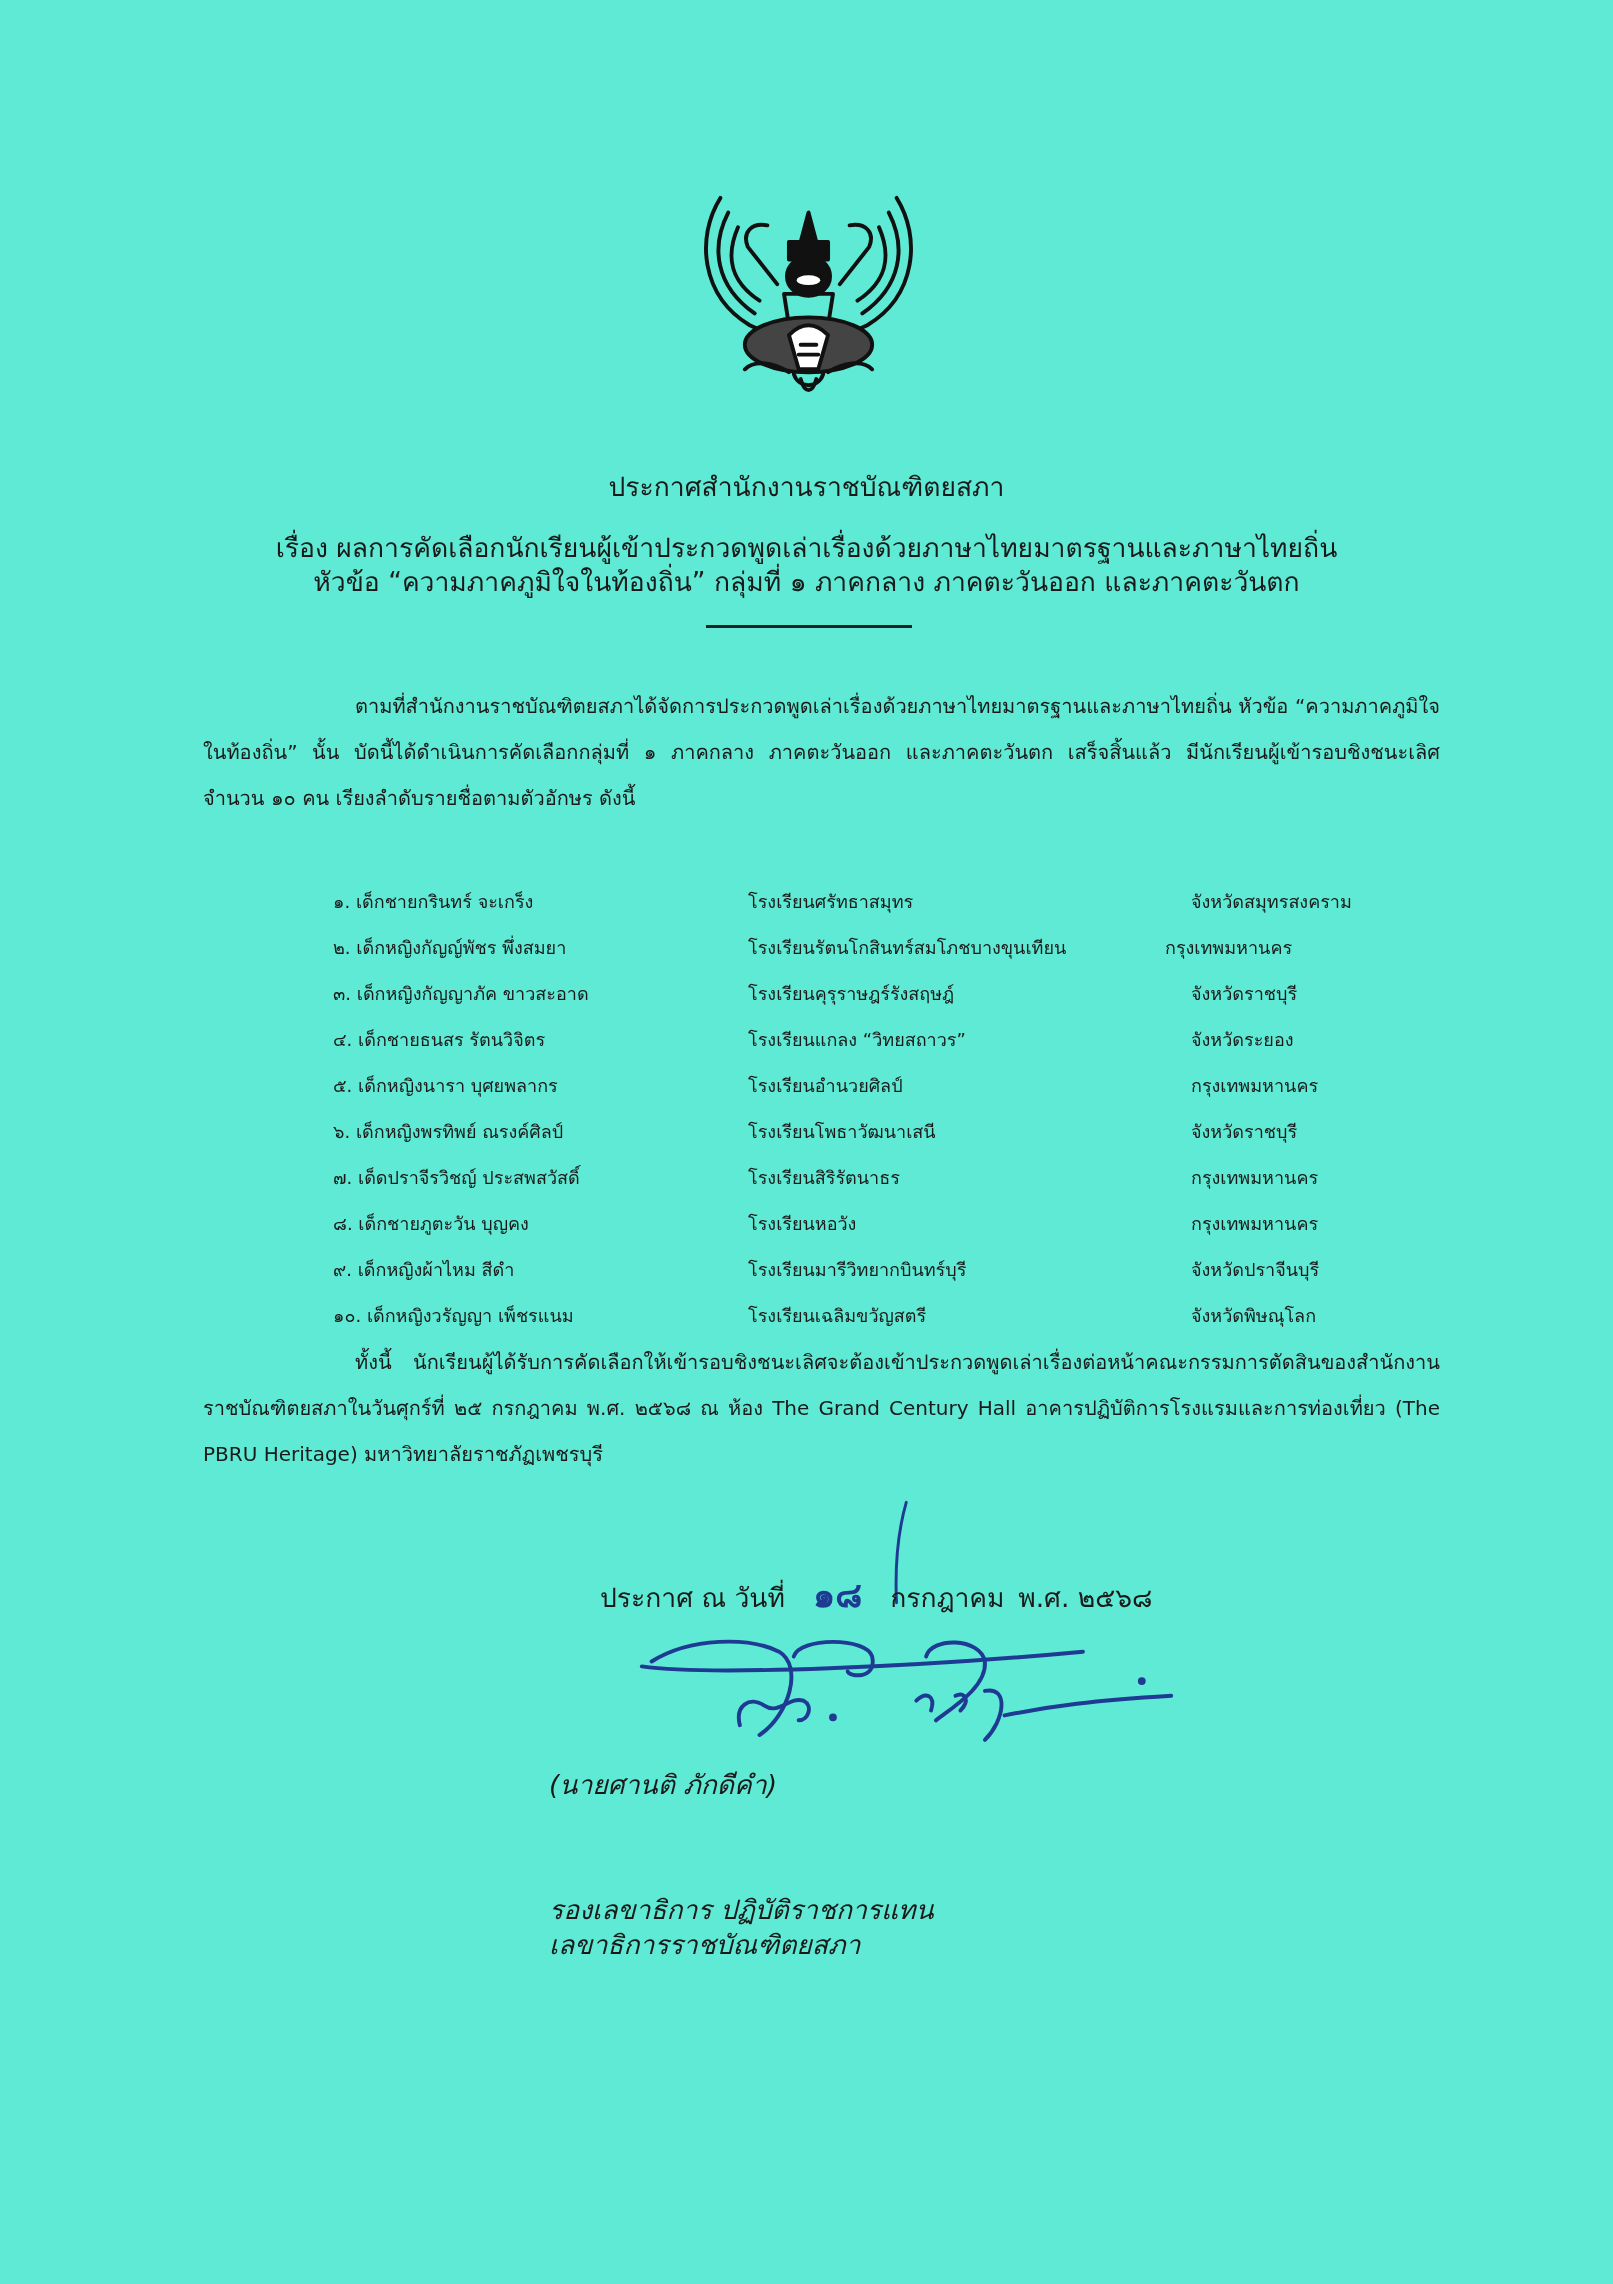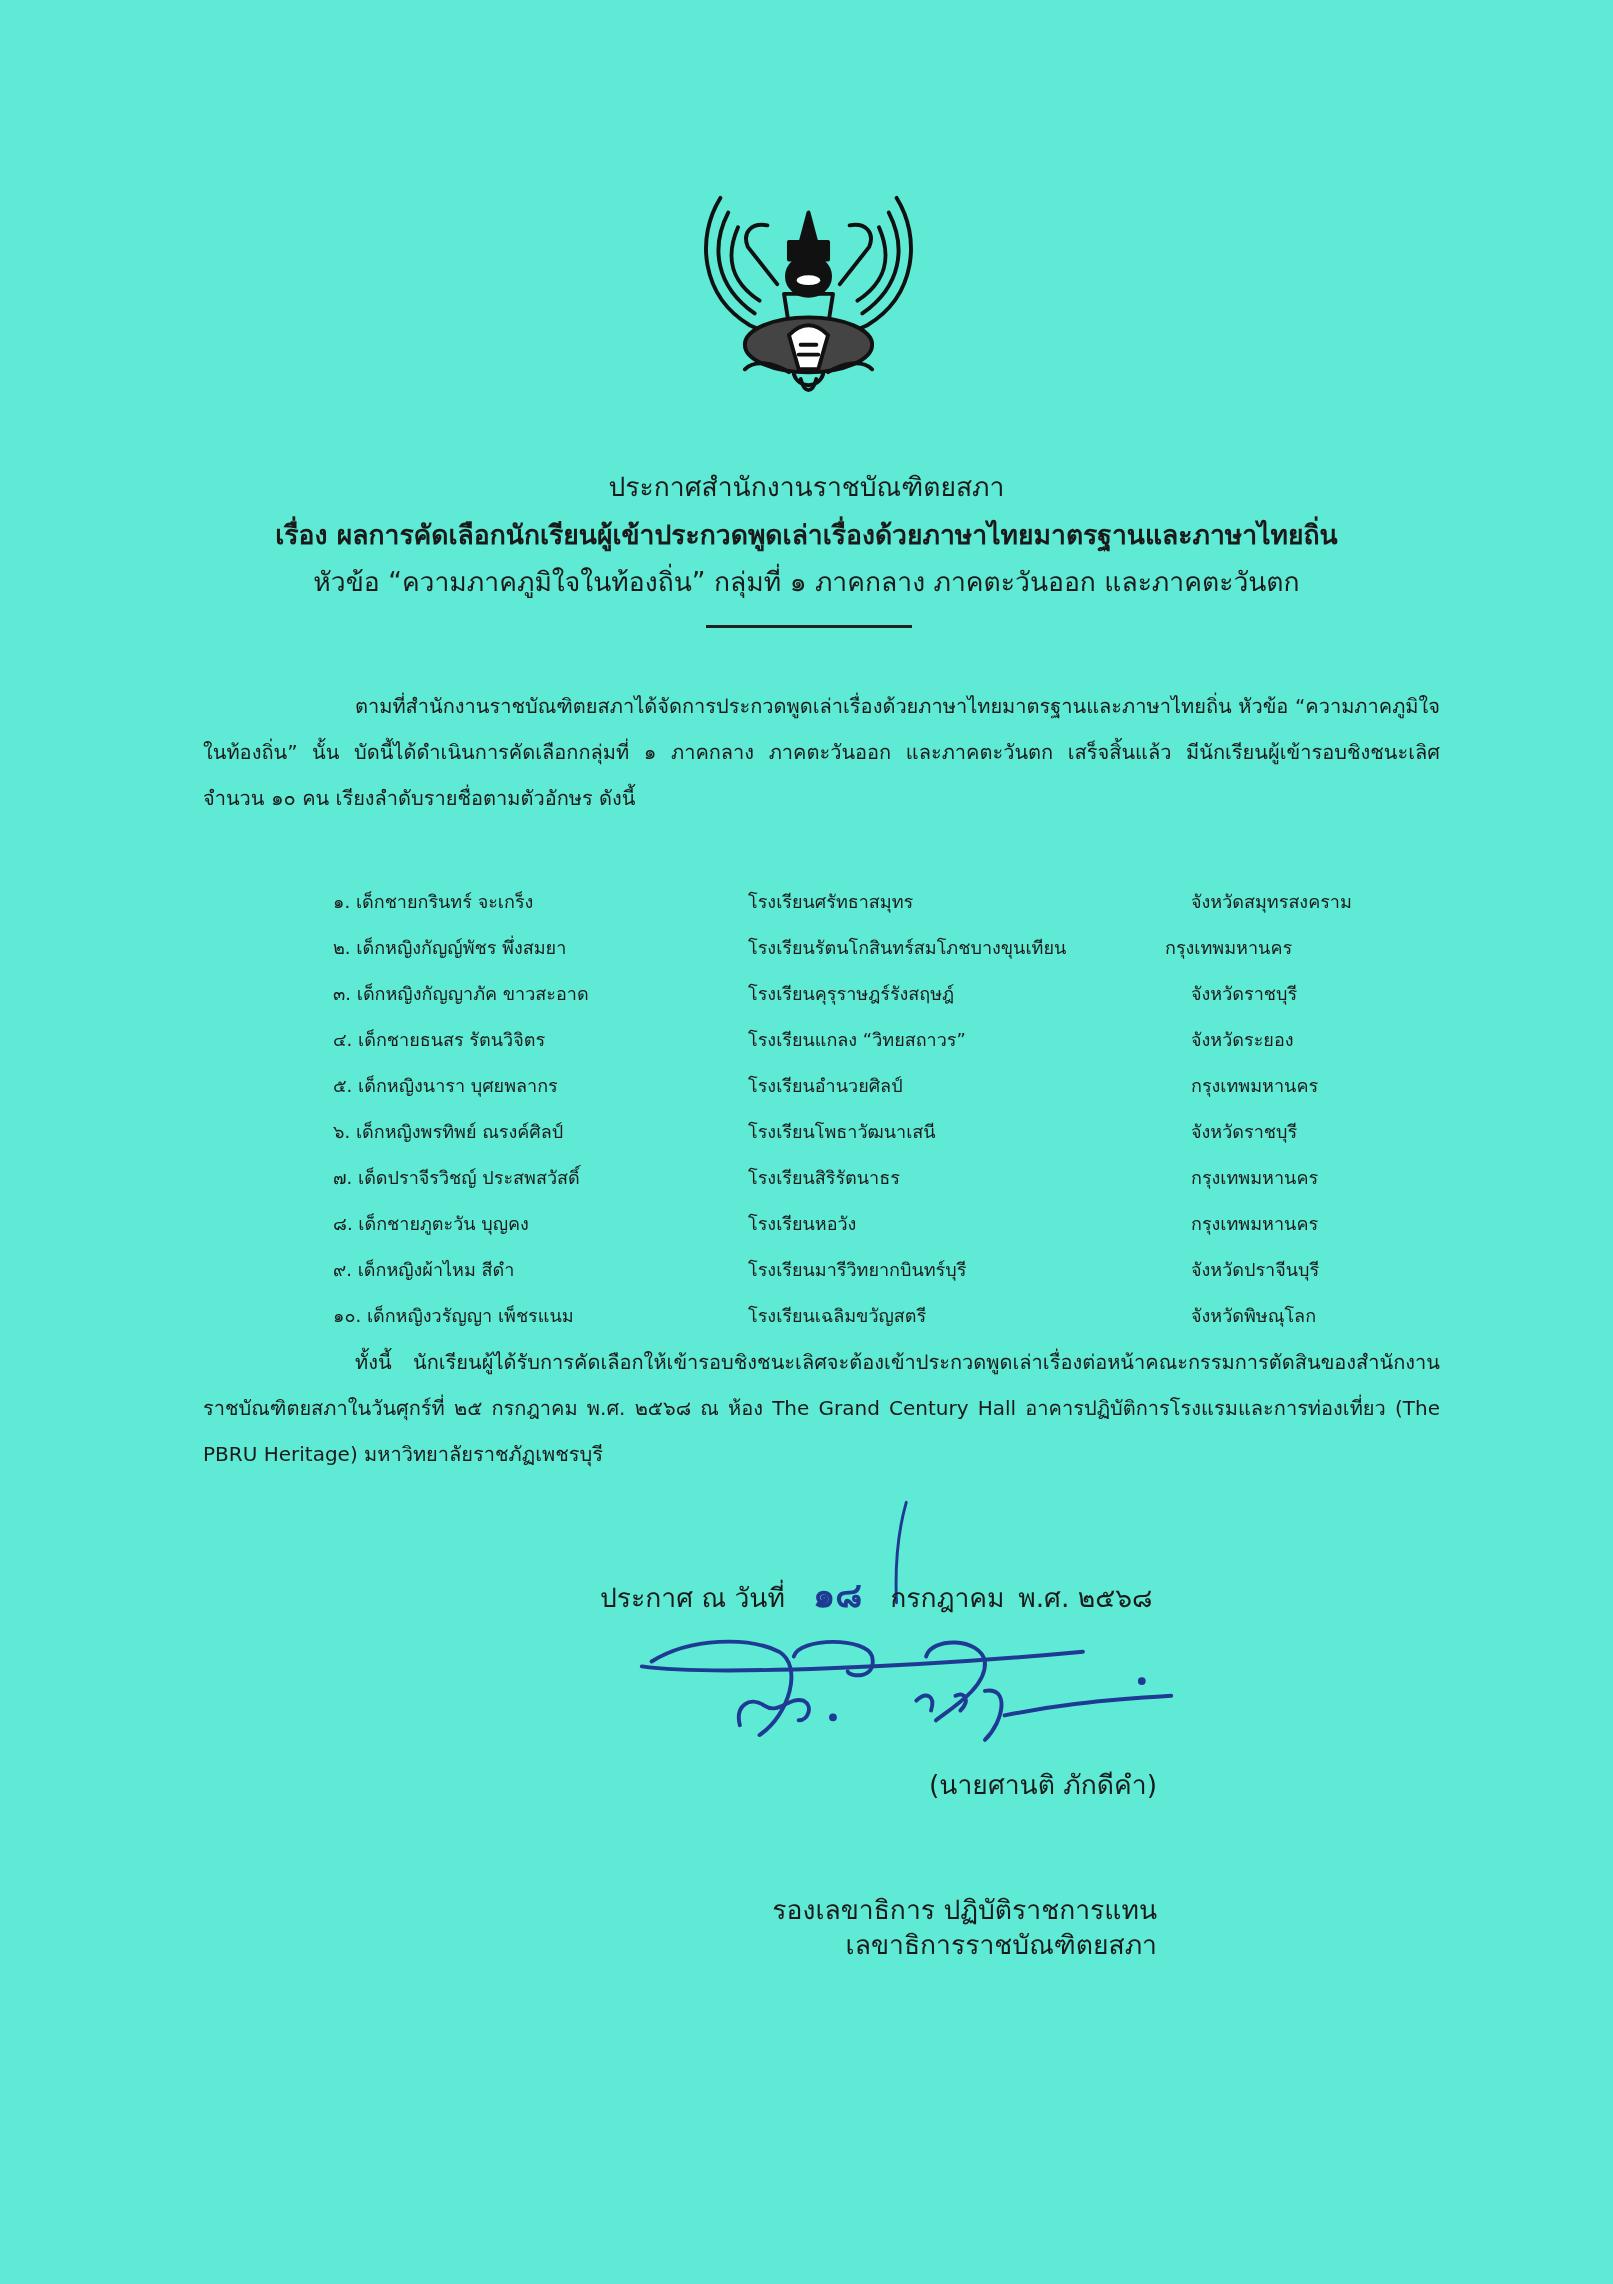--- a/index.html
+++ b/index.html
@@ -22,21 +22,21 @@
   .para .indent { display: inline-block; width: 152px; }
   .list { position: absolute; left: 333px; top: 879px; width: 1137px; }
   .row { position: relative; height: 46px; font-size: 18px; line-height: 46px; white-space: nowrap; }
   .row .c-name { position: absolute; left: 0; }
   .row .c-school { position: absolute; left: 415px; }
   .row .c-prov { position: absolute; left: 858px; }
   .date-line { position: absolute; left: 600px; top: 1576px; font-size: 26.5px; line-height: 39px; white-space: nowrap; }
   .date-line .hand { display: inline-block; width: 78px; text-align: center; color: #1f3a93; font-weight: bold; font-size: 35px; }
   .date-line .sp { display: inline-block; width: 13.7px; }
   .signature { position: absolute; left: 632px; top: 1627px; width: 549px; height: 118px; }
-  .sign-block { position: absolute; left: 549px; width: 608px; text-align: right; font-size: 26.5px; line-height: 41px; white-space: nowrap; }
+  .sign-block { position: absolute; left: 549px; width: 608px; text-align: left; font-size: 26.5px; line-height: 41px; white-space: nowrap; font-style: italic; }
   .pen-stroke { position: absolute; left: 877px; top: 1500px; width: 39px; height: 108px; }
 </style>
 </head>
 <body>
 
 <div class="page">
 
   <svg class="emblem" viewBox="0 0 240 225">
     <g fill="none" stroke="#111" stroke-width="4" stroke-linejoin="round" stroke-linecap="round">
 
@@ -65,21 +65,21 @@
 
       <path d="M55 195 C65 185 85 188 100 198"></path>
       <path d="M185 195 C175 185 155 188 140 198"></path>
 
       <path d="M105 200 C110 215 130 215 135 200"></path>
       <path d="M112 205 C116 220 124 220 128 205"></path>
     </g>
   </svg>
 
   <div class="heading-line" style="top:467px;">ประกาศสำนักงานราชบัณฑิตยสภา</div>
-  <div class="heading-line" style="top:515px;font-weight:bold;">เรื่อง ผลการคัดเลือกนักเรียนผู้เข้าประกวดพูดเล่าเรื่องด้วยภาษาไทยมาตรฐานและภาษาไทยถิ่น</div>
+  <div class="heading-line" style="top:528px;">เรื่อง ผลการคัดเลือกนักเรียนผู้เข้าประกวดพูดเล่าเรื่องด้วยภาษาไทยมาตรฐานและภาษาไทยถิ่น</div>
   <div class="heading-line" style="top:562px;">หัวข้อ “ความภาคภูมิใจในท้องถิ่น” กลุ่มที่ ๑ ภาคกลาง ภาคตะวันออก และภาคตะวันตก</div>
   <div class="rule"></div>
 
   <div class="para" style="top:683px;">
     <span class="indent"></span><span>ตามที่สำนักงานราชบัณฑิตยสภาได้จัดการประกวดพูดเล่าเรื่องด้วยภาษาไทยมาตรฐานและภาษาไทยถิ่น หัวข้อ “ความภาคภูมิใจในท้องถิ่น” นั้น บัดนี้ได้ดำเนินการคัดเลือกกลุ่มที่ ๑ ภาคกลาง ภาคตะวันออก และภาคตะวันตก เสร็จสิ้นแล้ว  มีนักเรียนผู้เข้ารอบชิงชนะเลิศ จำนวน ๑๐ คน เรียงลำดับรายชื่อตามตัวอักษร ดังนี้</span>
   </div>
 
   <div class="list">
     <div class="row">
       <span class="c-name"><span>๑.</span> <span>เด็กชายกรินทร์  จะเกร็ง</span></span>

